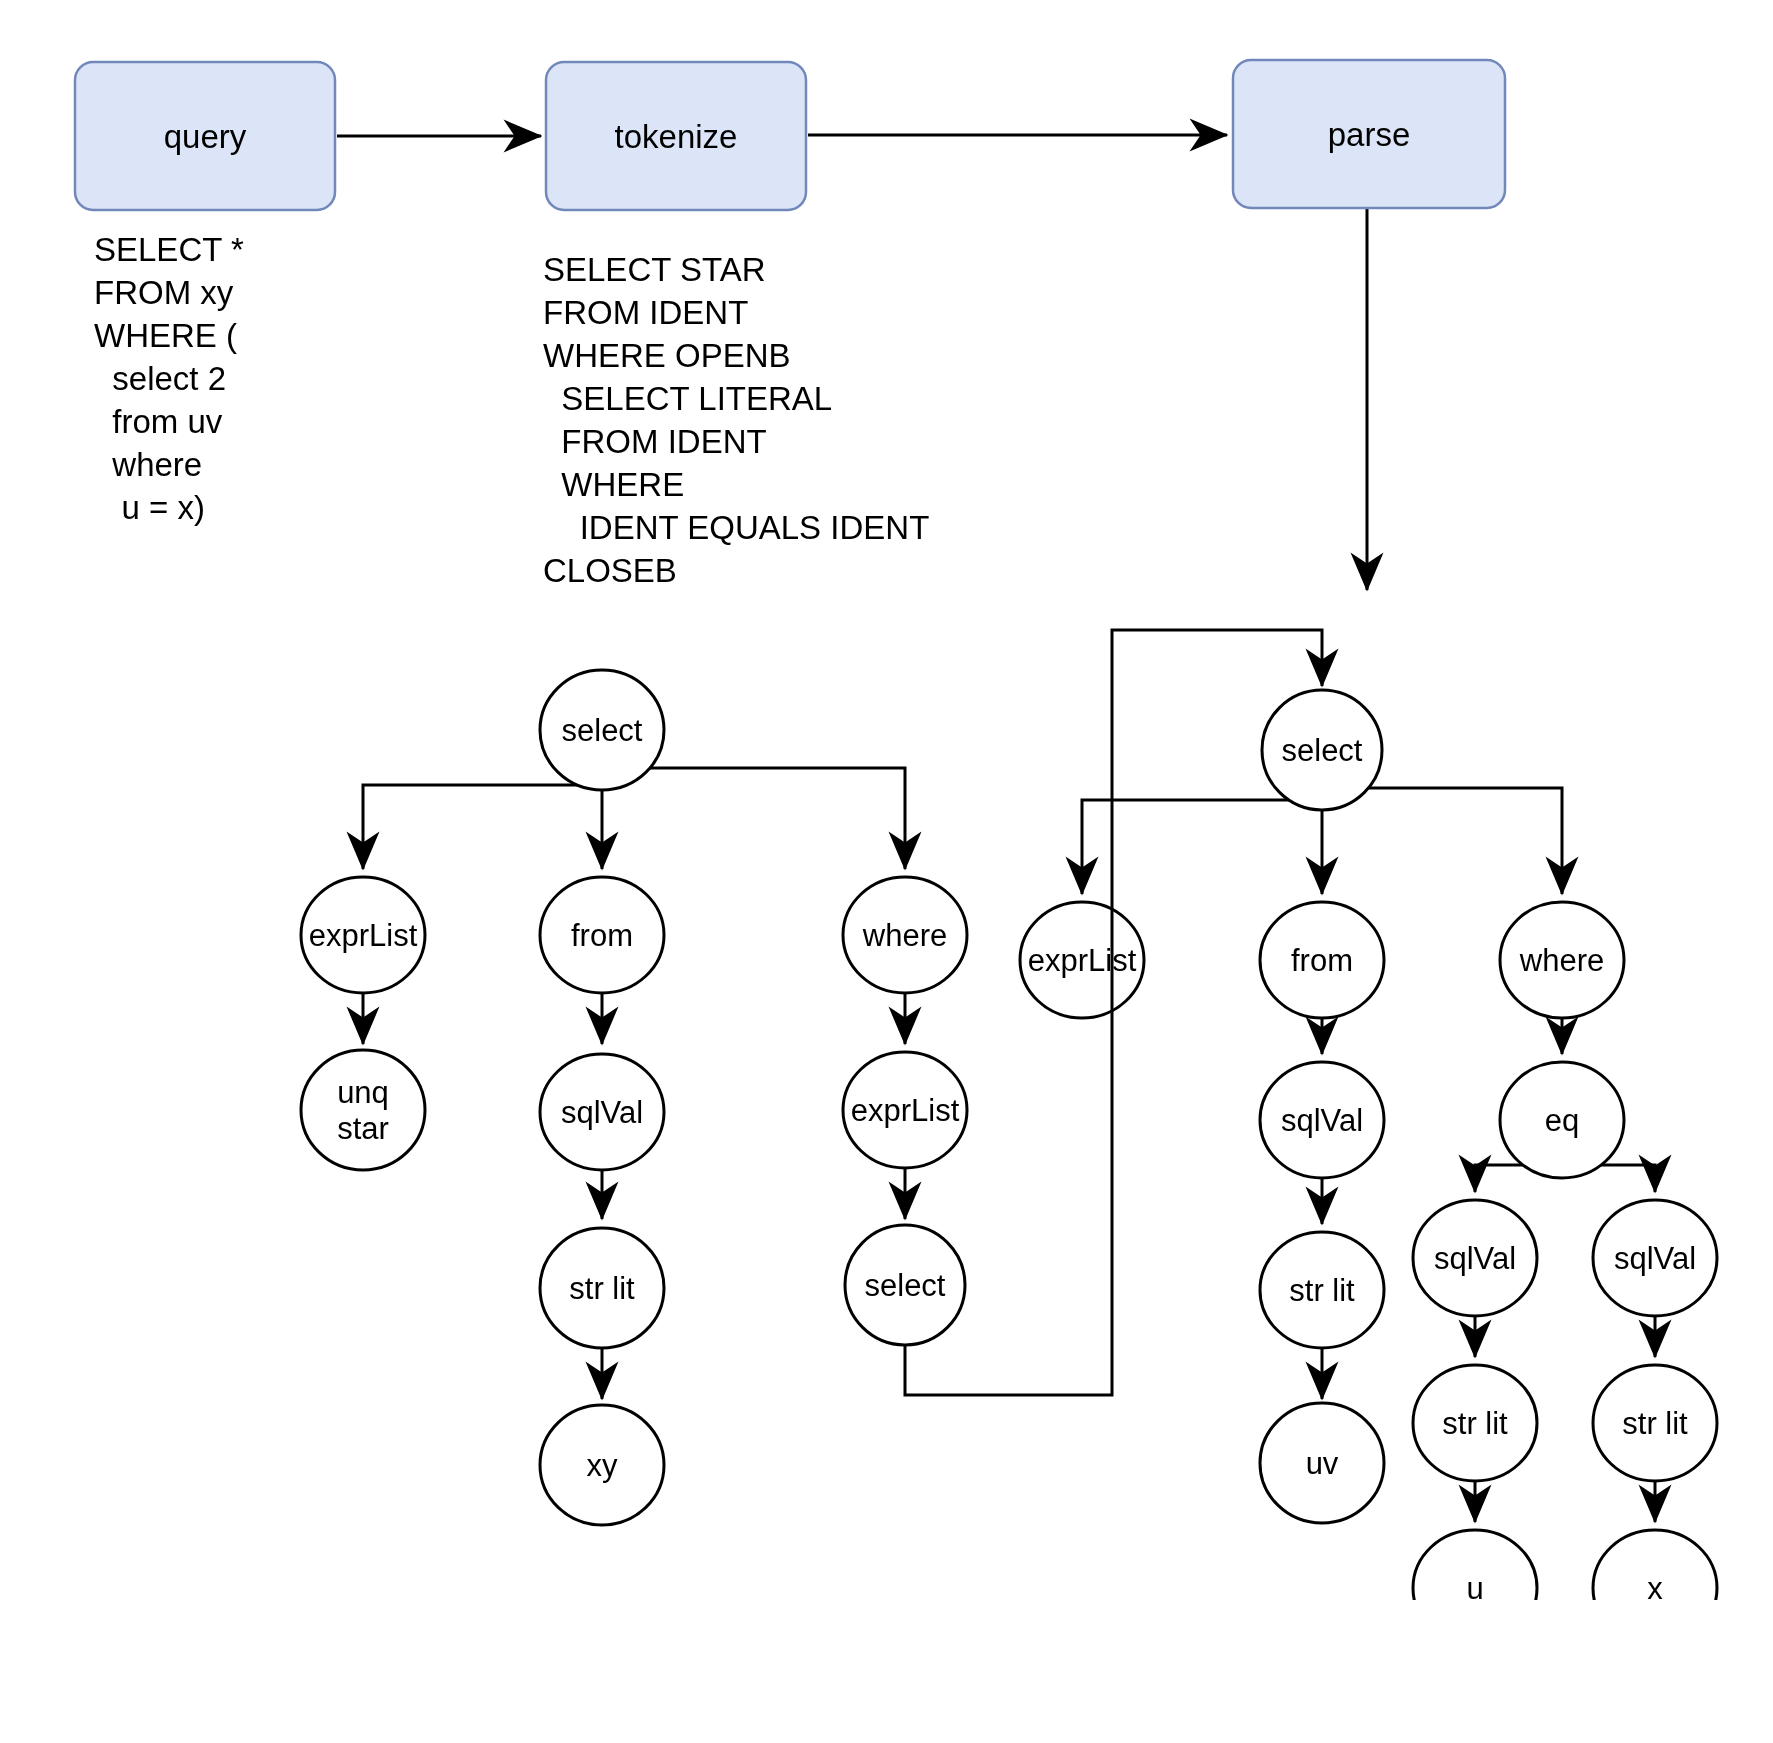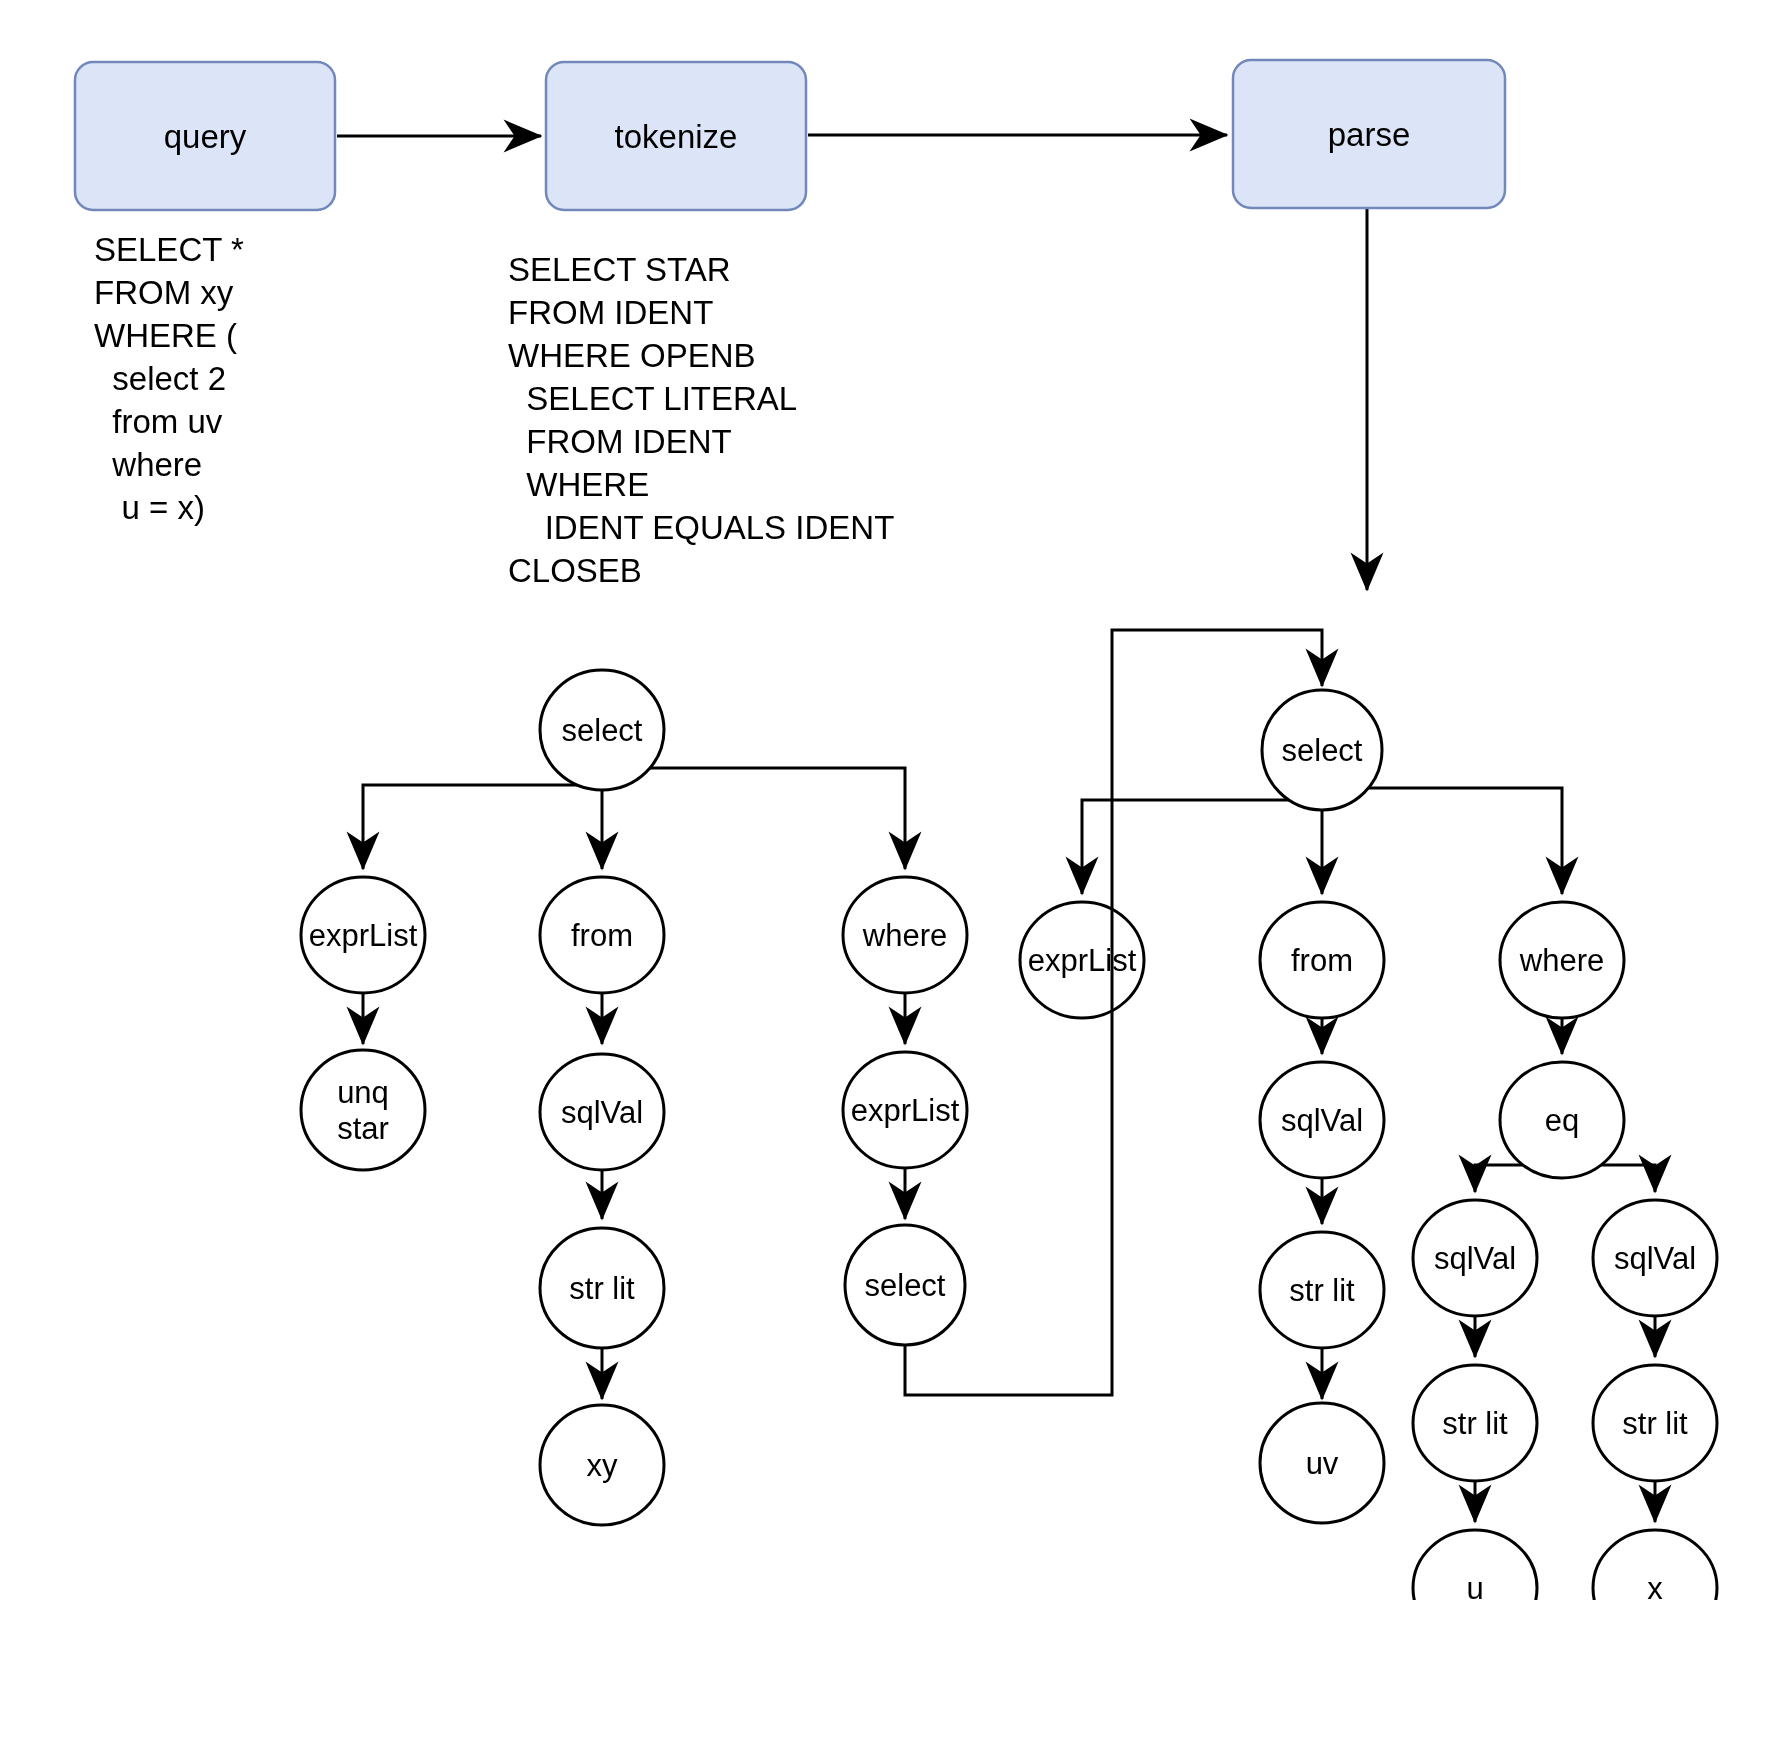--- a/index.html
+++ b/index.html
@@ -18,21 +18,21 @@
     overflow:hidden;
   }
   .canvas svg{position:absolute;left:0;top:0;width:1773px;height:1743px;}
   pre.code{
     position:absolute;margin:0;
     font-family:"Liberation Sans", sans-serif;
     font-size:33px;line-height:43px;
     color:#000;white-space:pre;
   }
   #query-code{left:94px;top:228px;}
-  #token-code{left:508px;top:248px;}
+  #token-code{left:543px;top:248px;}
   .box-label{font-size:33px;fill:#000;text-anchor:middle;}
   .node-label{font-size:31px;fill:#000;text-anchor:middle;}
 </style>
 </head>
 <body>
 
 <div class="canvas">
 
   <svg viewBox="0 0 1773 1743" aria-hidden="true">
     <defs>

